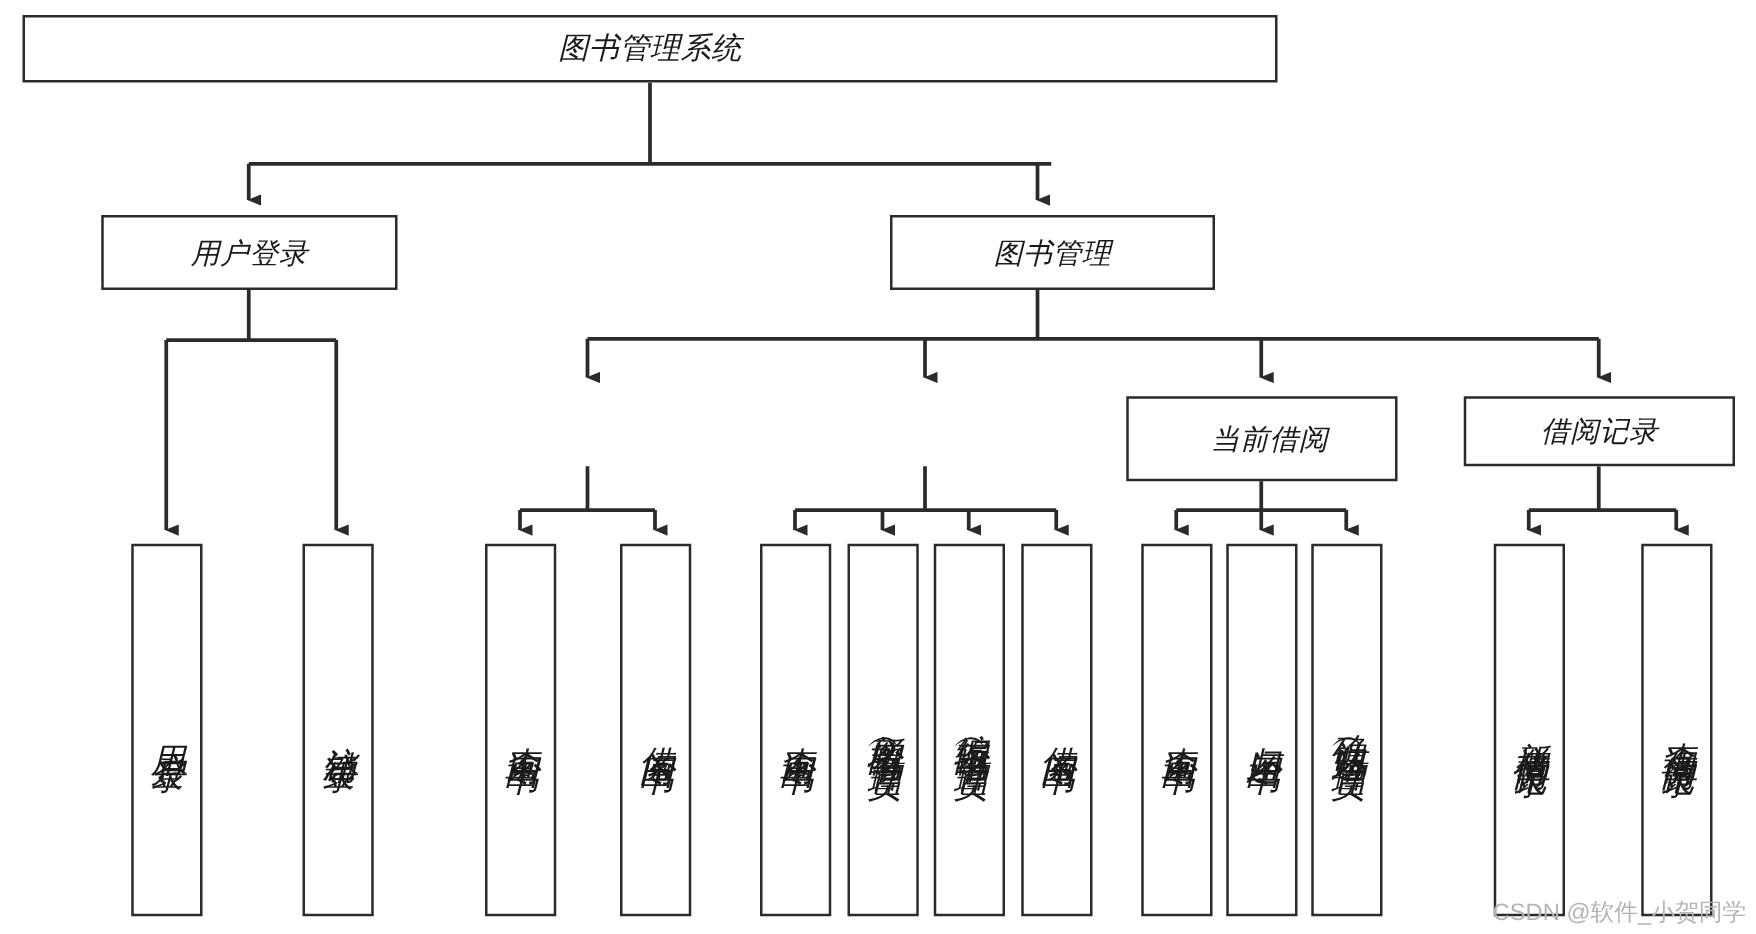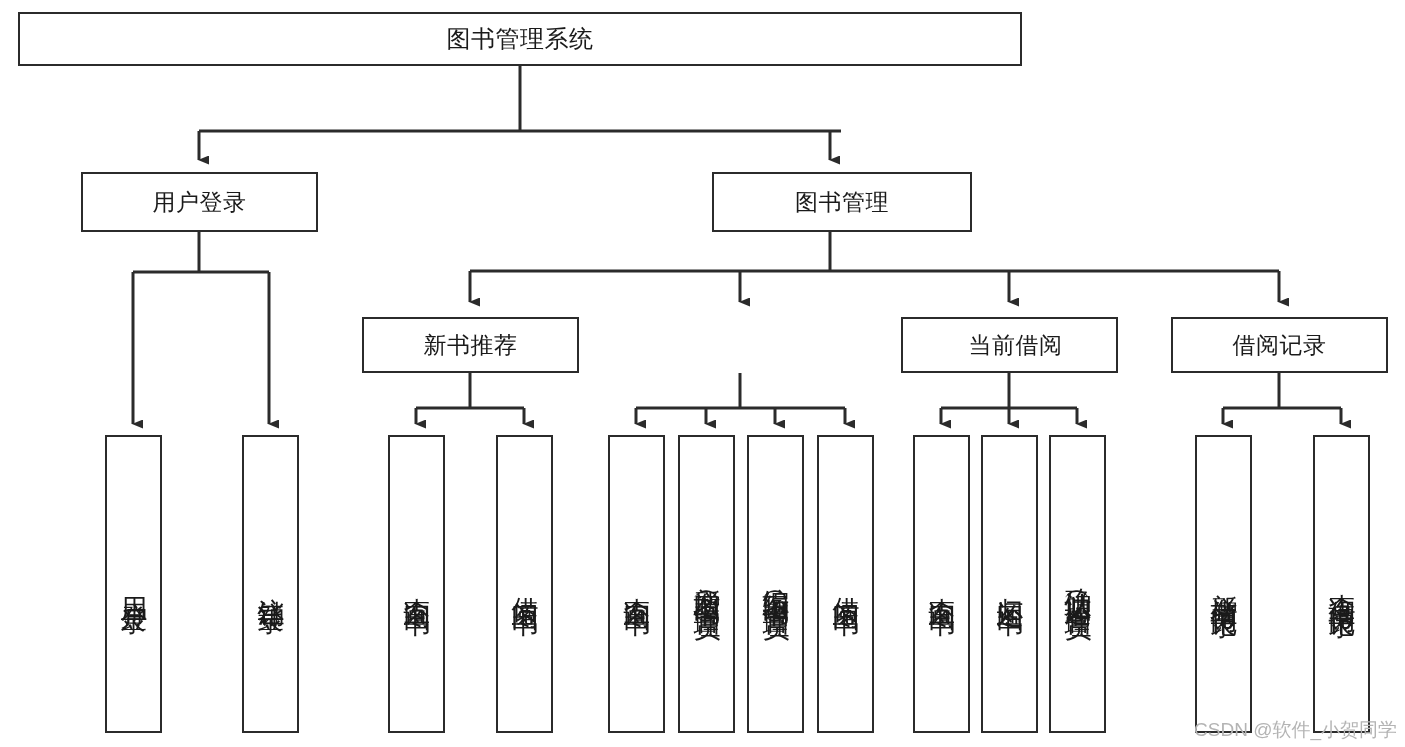--- a/index.html
+++ b/index.html
@@ -29,20 +29,21 @@
   .node {
     position: absolute;
     box-sizing: border-box;
     background: #ffffff;
     border: 2px solid #2b2b2b;
     display: flex;
     align-items: center;
     justify-content: center;
     color: #1a1a1a;
     z-index: 2;
+    font-style: italic;
   }
   .node-label {
     display: block;
     text-align: center;
     line-height: 1.06;
     letter-spacing: 0.5px;
   }
   
   .node.horiz .node-label {
     font-size: 23px;
@@ -136,24 +137,21 @@
     <span class="node-label">图书管理系统</span>
   </div>
 
   <div class="node horiz" style="left:81px; top:172px; width:237px; height:60px;">
     <span class="node-label">用户登录</span>
   </div>
   <div class="node horiz" style="left:712px; top:172px; width:260px; height:60px;">
     <span class="node-label">图书管理</span>
   </div>
 
-  <div class="node horiz" style="left:362px; top:317px; width:217px; height:56px;">
-    <span class="node-label">新书推荐</span>
-  </div>
-  <div class="node horiz" style="left:901px; top:317px; width:217px; height:56px;padding-left:12px;">
+  <div class="node horiz" style="left:901px; top:317px; width:217px; height:68px;padding-left:12px;">
     <span class="node-label">当前借阅</span>
   </div>
   <div class="node horiz" style="left:1171px; top:317px; width:217px; height:56px;">
     <span class="node-label">借阅记录</span>
   </div>
 
   <div class="node vert" style="left:105px; top:435px; width:57px; height:298px;">
     <span class="node-label">用户登录</span>
   </div>
   <div class="node vert" style="left:242px; top:435px; width:57px; height:298px;">

